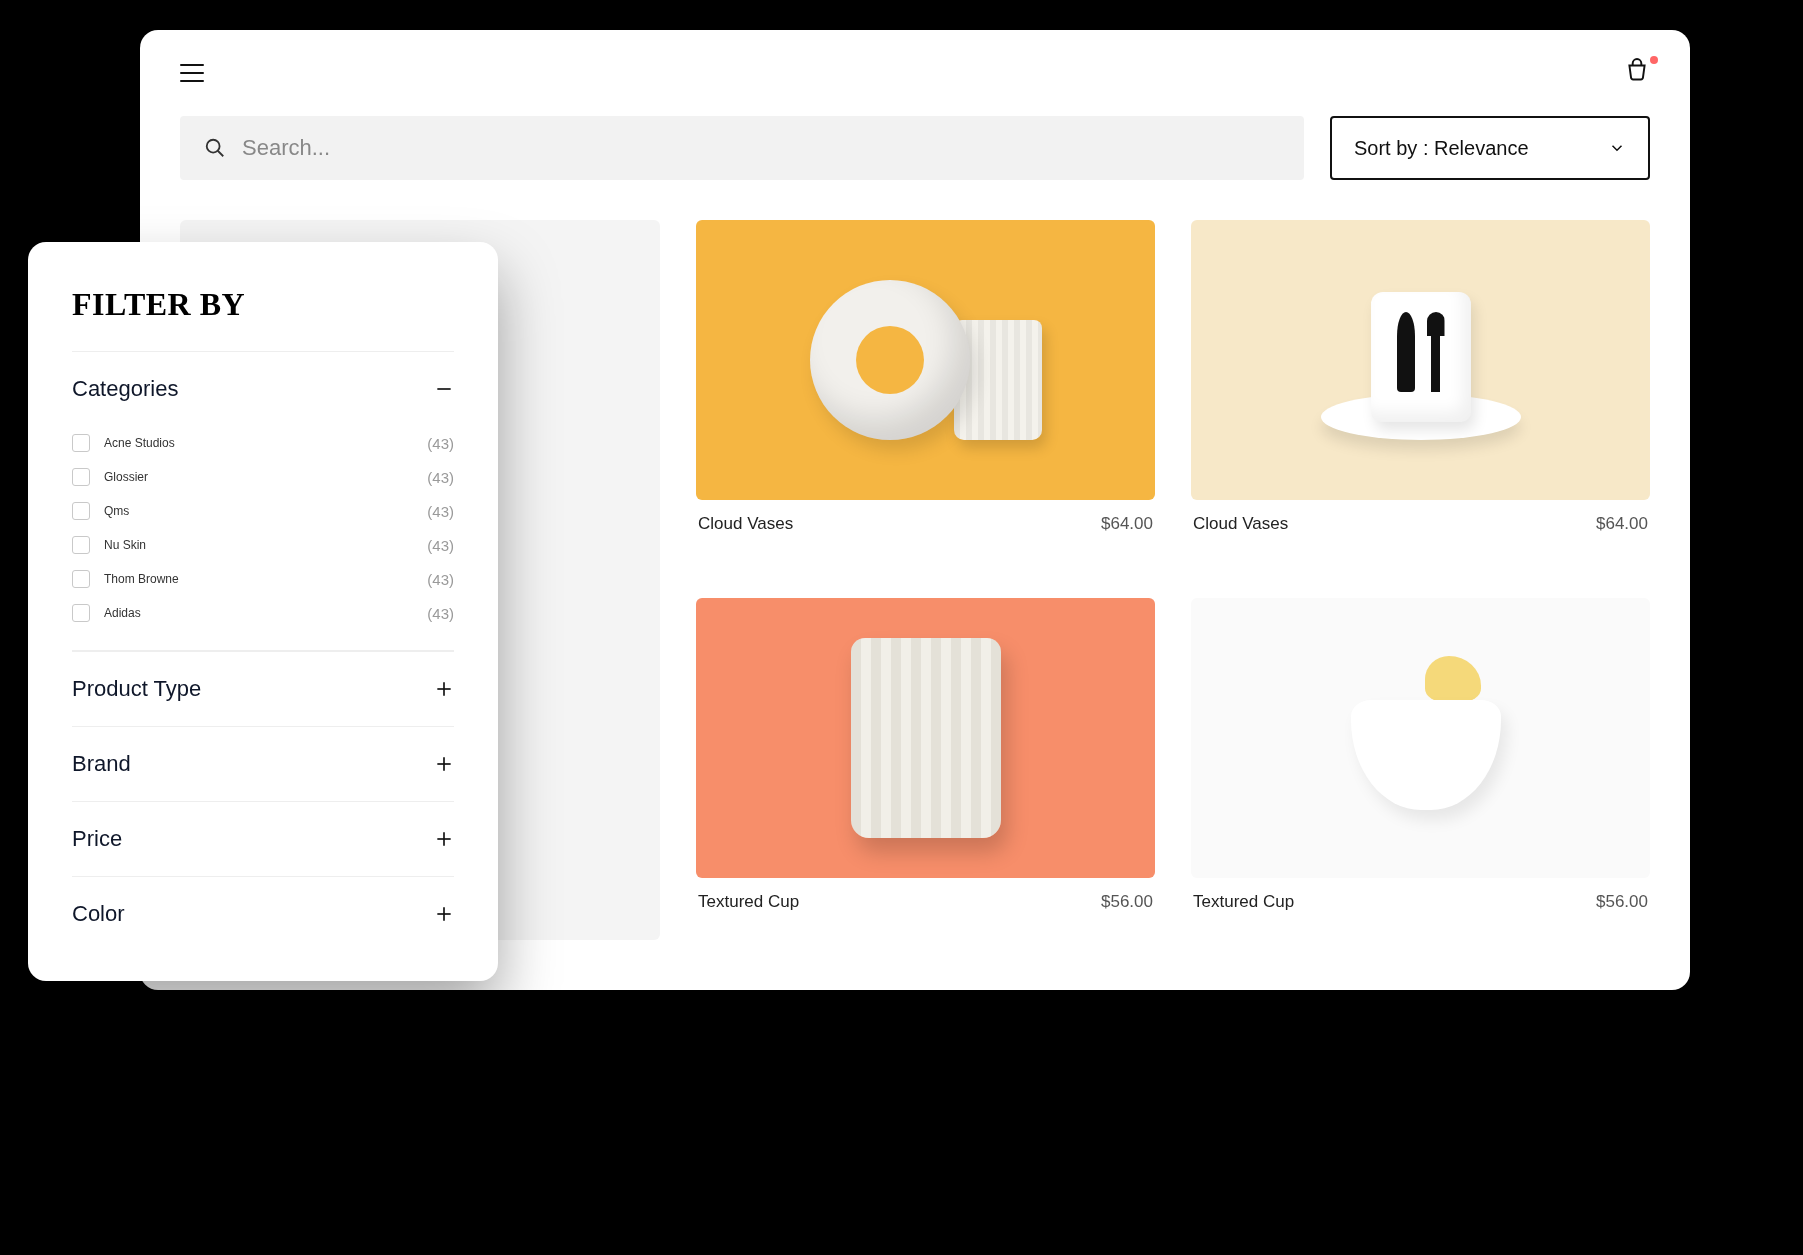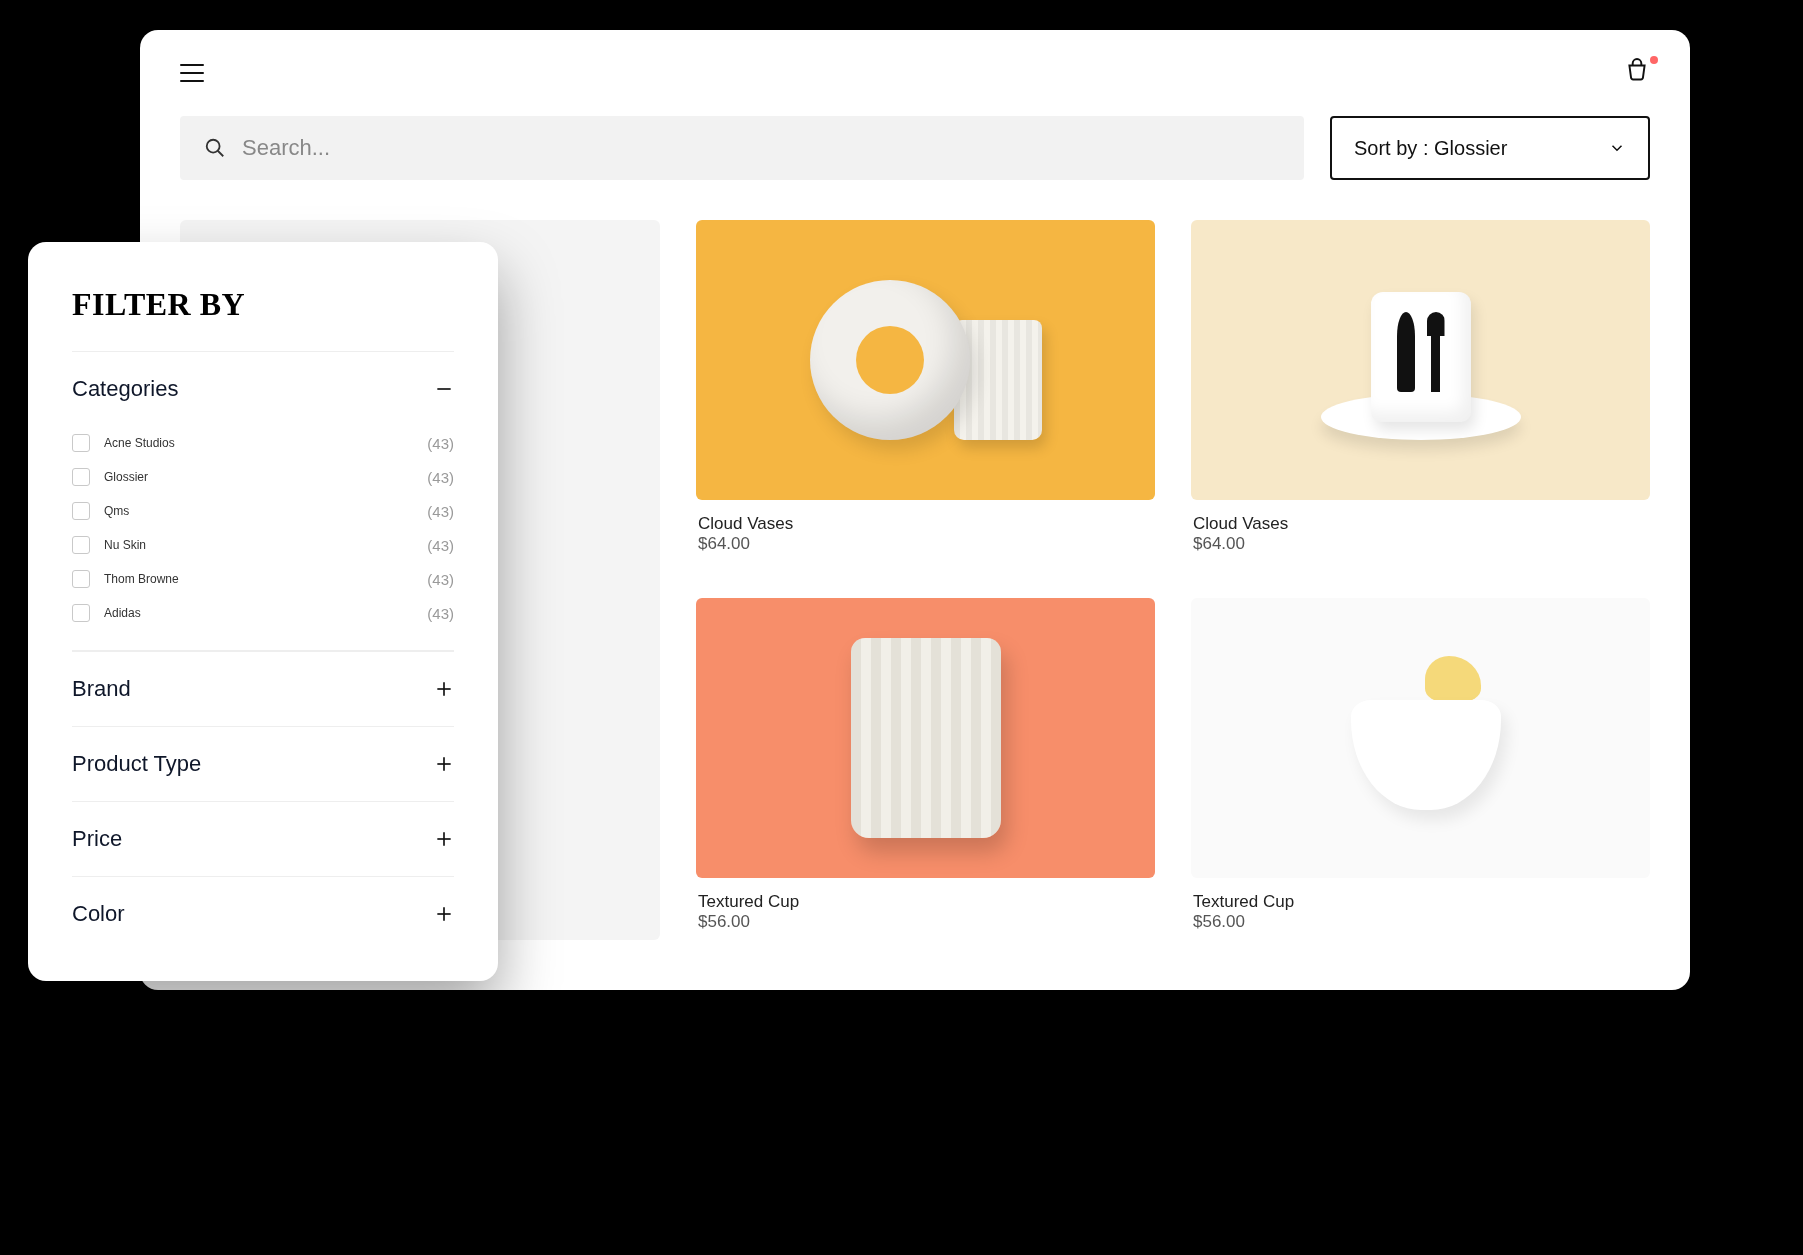--- a/index.html
+++ b/index.html
@@ -100,21 +100,21 @@
   align-items:center;
   justify-content:center;
   position:relative;
   overflow:hidden;
 }
 .bg-yellow { background:#f5b642;}
 .bg-cream { background:#f7e8c8;}
 .bg-coral { background:#f78e6a;}
 .bg-white { background:#fafafa;}
 
-.prod-meta { display:flex; justify-content:space-between; align-items:flex-start; padding:0 2px;flex-direction:column;}
+.prod-meta { display:flex; justify-content:space-between; align-items:flex-start; padding:0 2px;}
 .prod-name { font-size:17px; color:#222;}
 .prod-price { font-size:17px; color:#555;}
 
 
 .donut {
   width:160px; height:160px; border-radius:50%;
   background:#f2f0ec;
   box-shadow: inset -16px -20px 30px rgba(0,0,0,0.12), 6px 10px 18px rgba(0,0,0,0.12);
   position:relative;
   margin-right:-24px;
@@ -224,21 +224,21 @@
 
   <div class="controls-row">
     <div class="search-bar">
       <svg class="search-icon" viewBox="0 0 24 24">
         <circle cx="10" cy="10" r="7"></circle>
           <line x1="21" y1="21" x2="15" y2="15"></line>
       </svg>
       <input class="search-input" type="text" placeholder="Search..." style="">
     </div>
     <div class="sort-select">
-      <span>Sort by : Glossier</span>
+      <span>Sort by : Relevance</span>
       <svg class="chev" viewBox="0 0 24 24">
         <polyline points="6 9 12 15 18 9"></polyline>
       </svg>
     </div>
   </div>
 
   <div class="product-area">
 
     <div class="big-card">
       <div class="bowl"></div>
@@ -352,31 +352,31 @@
             <div class="checkbox"></div>
           <span class="cat-name">Adidas</span>
           </div>
         <span class="cat-count">(43)</span>
       </div>
     </div>
   </div>
 
   <div class="filter-section">
     <div class="filter-section-header">
-      <span class="label">Brand</span>
+      <span class="label">Product Type</span>
       <svg class="toggle-icon" viewBox="0 0 24 24">
           <line x1="4" y1="12" x2="20" y2="12"></line>
           <line x1="12" y1="4" x2="12" y2="20"></line>
         </svg>
     </div>
   </div>
 
   <div class="filter-section">
     <div class="filter-section-header">
-      <span class="label">Product Type</span>
+      <span class="label">Brand</span>
       <svg class="toggle-icon" viewBox="0 0 24 24">
           <line x1="4" y1="12" x2="20" y2="12"></line>
           <line x1="12" y1="4" x2="12" y2="20"></line>
         </svg>
     </div>
   </div>
 
   <div class="filter-section">
     <div class="filter-section-header">
       <span class="label">Price</span>

